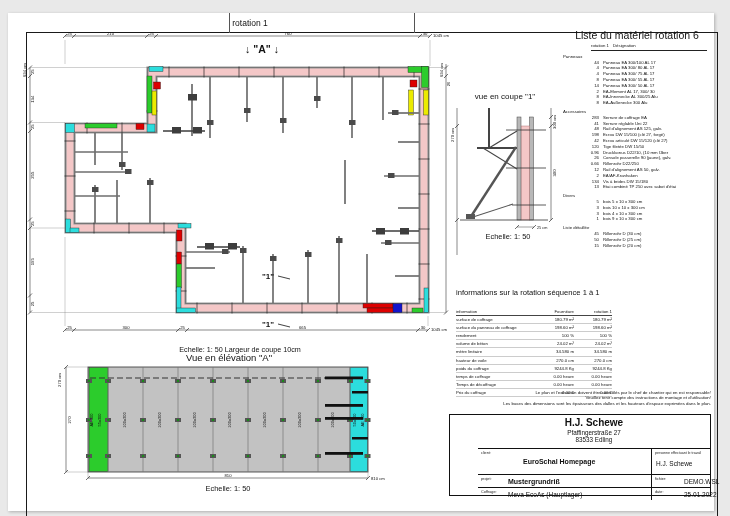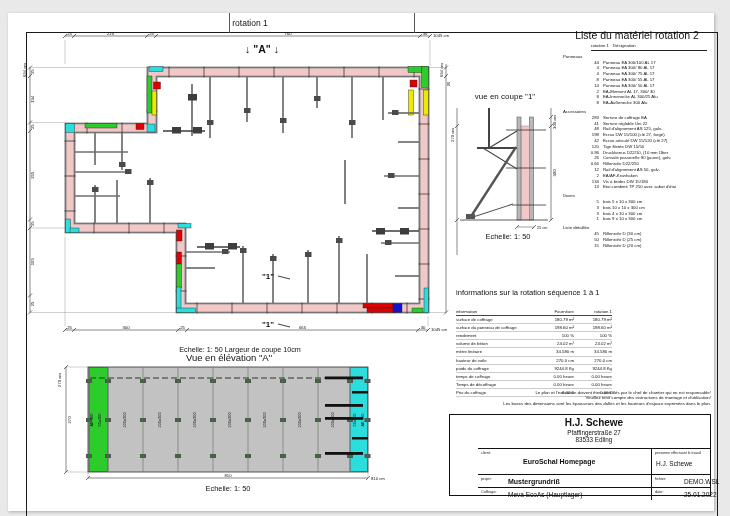--- a/index.html
+++ b/index.html
@@ -378,21 +378,21 @@
     <line x1="86" y1="480" x2="90" y2="476" stroke="#111" stroke-width="0.6"></line>
     <line x1="366" y1="480" x2="370" y2="476" stroke="#111" stroke-width="0.6"></line>
     <line x1="88" y1="472" x2="88" y2="478" stroke="#777" stroke-width="0.35"></line>
     <line x1="368" y1="472" x2="368" y2="478" stroke="#777" stroke-width="0.35"></line>
     <text x="228" y="476.5" font-size="4.2" fill="#111" font-family="Liberation Sans, sans-serif" text-anchor="middle">810</text>
     <text x="371" y="479.5" font-size="4.2" fill="#111" font-family="Liberation Sans, sans-serif">810 cm</text>
     <text x="228" y="491" font-size="7.4" fill="#111" font-family="Liberation Sans, sans-serif" text-anchor="middle">Echelle: 1: 50</text>
   </svg>
 
 <div id="matlist">
-  <div class="mtitle">Liste du matériel  rotation 2</div>
+  <div class="mtitle">Liste du matériel  rotation 6</div>
   <div class="mhead">
     <span>rotation 1</span>
     <span>Désignation</span>
   </div>
   <div id="matbody">
       <div class="sec">Panneaux</div>
       <div class="mrow">
         <span class="cnt">44</span>
         <span class="des">Panneau EA 300/100 AL 17</span>
       </div>

